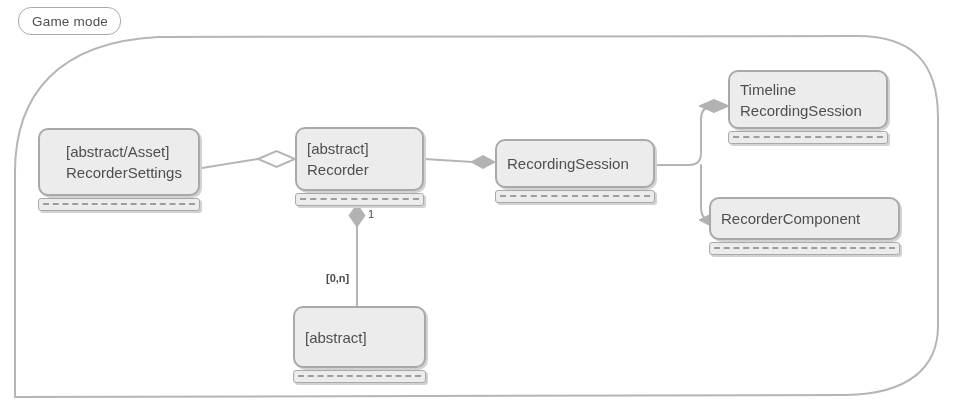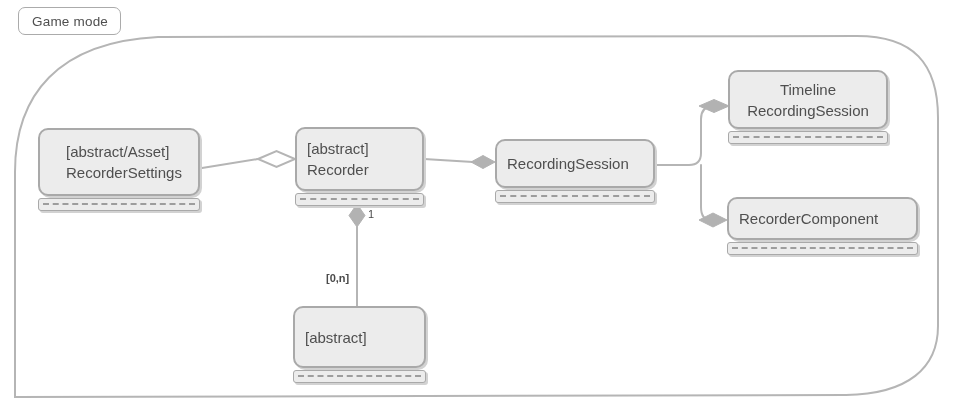--- a/index.html
+++ b/index.html
@@ -19,21 +19,21 @@
     font-family:"Liberation Sans","DejaVu Sans",sans-serif;
     color:var(--text);
   }
   svg.wires{position:absolute;left:0;top:0;z-index:1;}
   .container-path{stroke:var(--container-stroke);stroke-width:2;fill:none;}
   .edge{stroke:var(--line);stroke-width:2;fill:none;stroke-linecap:round;}
   .diamond-filled{fill:var(--diamond-fill);stroke:var(--diamond-fill);stroke-width:1;}
   .diamond-hollow{fill:#ffffff;stroke:var(--line);stroke-width:2;}
   .tab{
     position:absolute;left:18px;top:7px;width:103px;height:28px;z-index:3;
-    background:#fff;border:1.6px solid #ababab;border-radius:7px;
+    background:#fff;border:1.6px solid #ababab;border-radius:13px;
     display:flex;align-items:center;box-sizing:border-box;
     padding-left:13px;font-size:13.5px;letter-spacing:.2px;
   }
   .node{position:absolute;z-index:2;display:flex;flex-direction:column;}
   .node-body{
     box-sizing:border-box;width:100%;
     background:var(--box-fill);
     border:2px solid var(--box-border);
     border-radius:10px;
     box-shadow:2px 2px 0 var(--box-shadow);
@@ -101,28 +101,28 @@
 </div>
 
 <div class="node" style="left:495px;top:139px;width:160px;">
   <div class="node-body" style="height:49px;">
     <span class="node-line">RecordingSession</span>
   </div>
   <div class="node-strip"></div>
 </div>
 
 <div class="node" style="left:728px;top:70px;width:160px;">
-  <div class="node-body" style="height:59px;text-align:center;">
+  <div class="node-body" style="height:59px;">
     <span class="node-line">Timeline</span>
     <span class="node-line">RecordingSession</span>
   </div>
   <div class="node-strip"></div>
 </div>
 
-<div class="node" style="left:727px;top:197px;width:191px;">
+<div class="node" style="left:709px;top:197px;width:191px;">
   <div class="node-body" style="height:43px;">
     <span class="node-line">RecorderComponent</span>
   </div>
   <div class="node-strip"></div>
 </div>
 
 <div class="node" style="left:293px;top:306px;width:133px;">
   <div class="node-body" style="height:62px;">
     <span class="node-line">[abstract]</span>
   </div>

